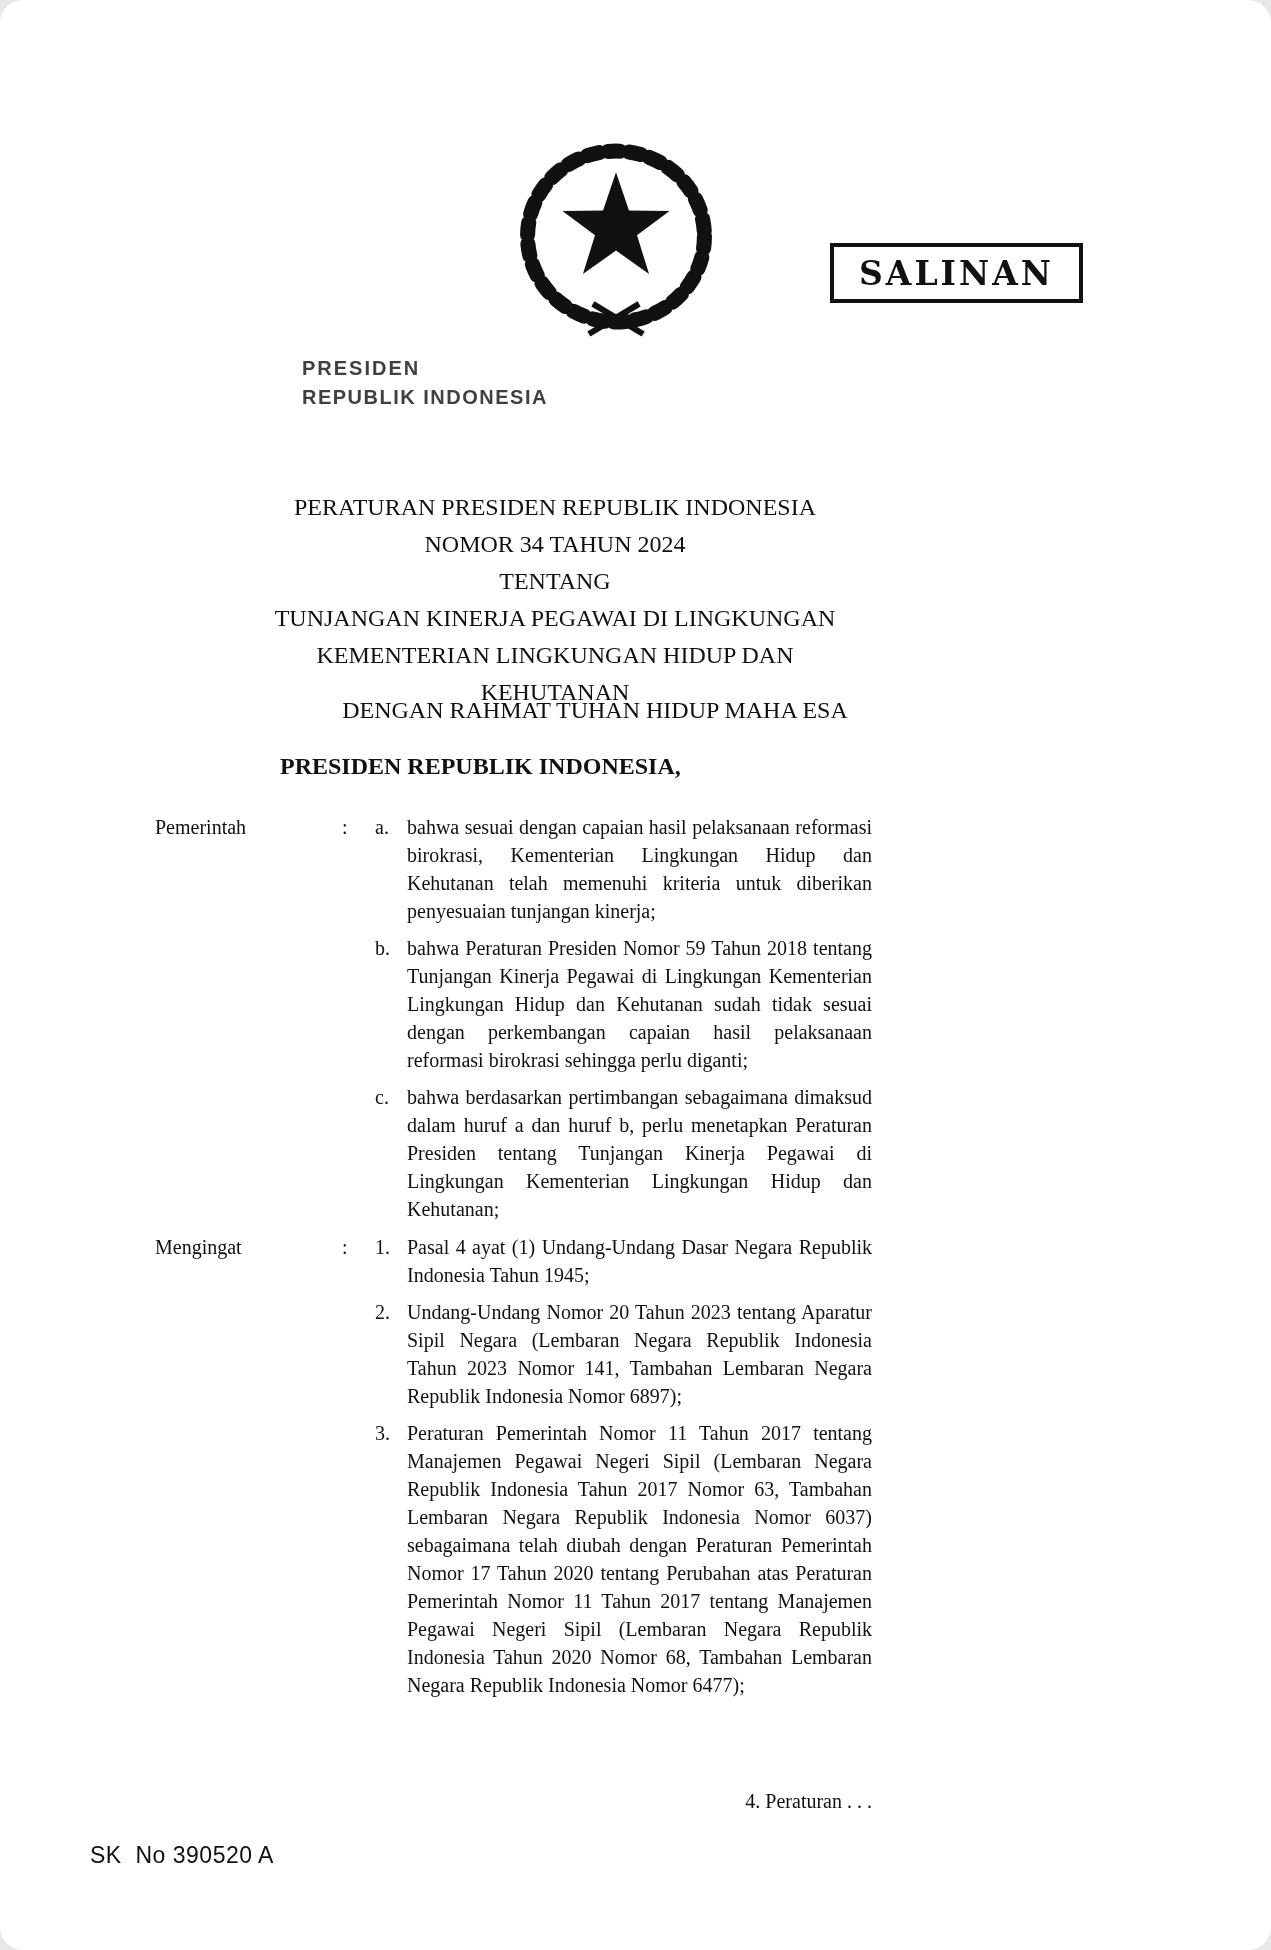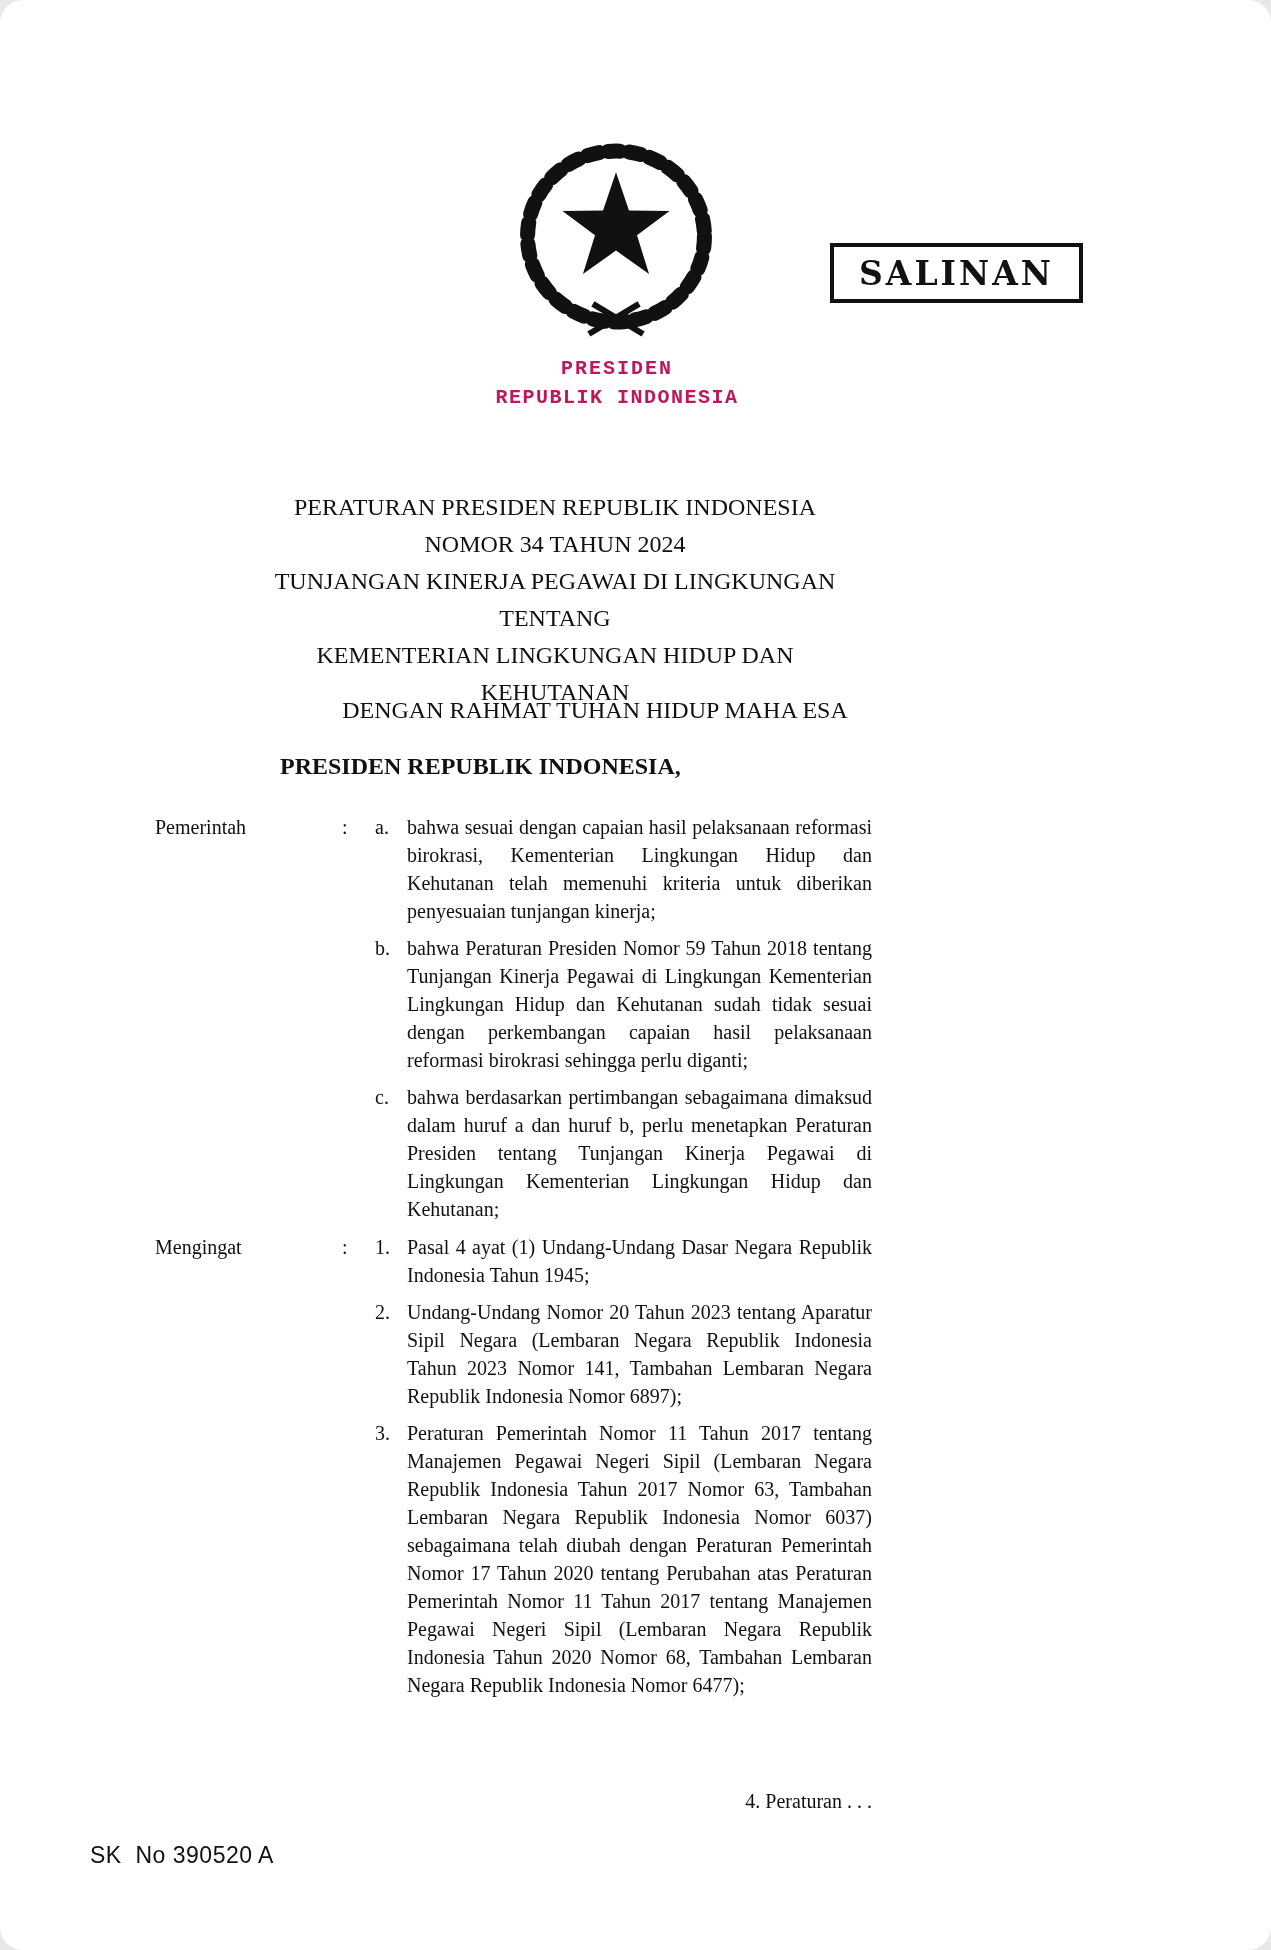--- a/index.html
+++ b/index.html
@@ -25,23 +25,22 @@
   .salinan-box span {
     font-family:"DejaVu Serif", serif;
     font-weight:bold; font-size:33px; letter-spacing:3px;
     transform:scaleY(1.02);
   }
 
   
   .seal { position:absolute; left:500px; top:136px; width:232px; height:206px; }
   .letterhead {
     position:absolute; left:302px; top:357px; width:630px;
-    text-align:center;
-    font-family:Liberation Mono, monospace;
-    font-weight:bold; color:#be185d;
+    font-family:Liberation Sans, sans-serif;
+    font-weight:bold; color:#404040;
   }
   .letterhead .lh1 { font-size:20px; letter-spacing:2px; }
   .letterhead .lh2 { font-size:20px; letter-spacing:1.5px; margin-top:6px; }
 
   
   .title-block {
     position:absolute; left:240px; top:489px; width:630px;
     text-align:center; font-size:24px; line-height:37px;
   }
 
@@ -101,22 +100,22 @@
   </div>
 
   <div class="letterhead">
     <div class="lh1">PRESIDEN</div>
     <div class="lh2">REPUBLIK INDONESIA</div>
   </div>
 
   <div class="title-block">
     <div>PERATURAN PRESIDEN REPUBLIK INDONESIA</div>
     <div>NOMOR 34 TAHUN 2024</div>
+    <div>TENTANG</div>
     <div>TUNJANGAN KINERJA PEGAWAI DI LINGKUNGAN</div>
-    <div>TENTANG</div>
     <div>KEMENTERIAN LINGKUNGAN HIDUP DAN KEHUTANAN</div>
   </div>
 
   <div class="invocation">DENGAN RAHMAT TUHAN HIDUP MAHA ESA</div>
   <div class="issuer">PRESIDEN REPUBLIK INDONESIA,</div>
 
   <div class="clauses">
 
     <div class="clause-section">
       <div class="clause-label">Pemerintah</div>

